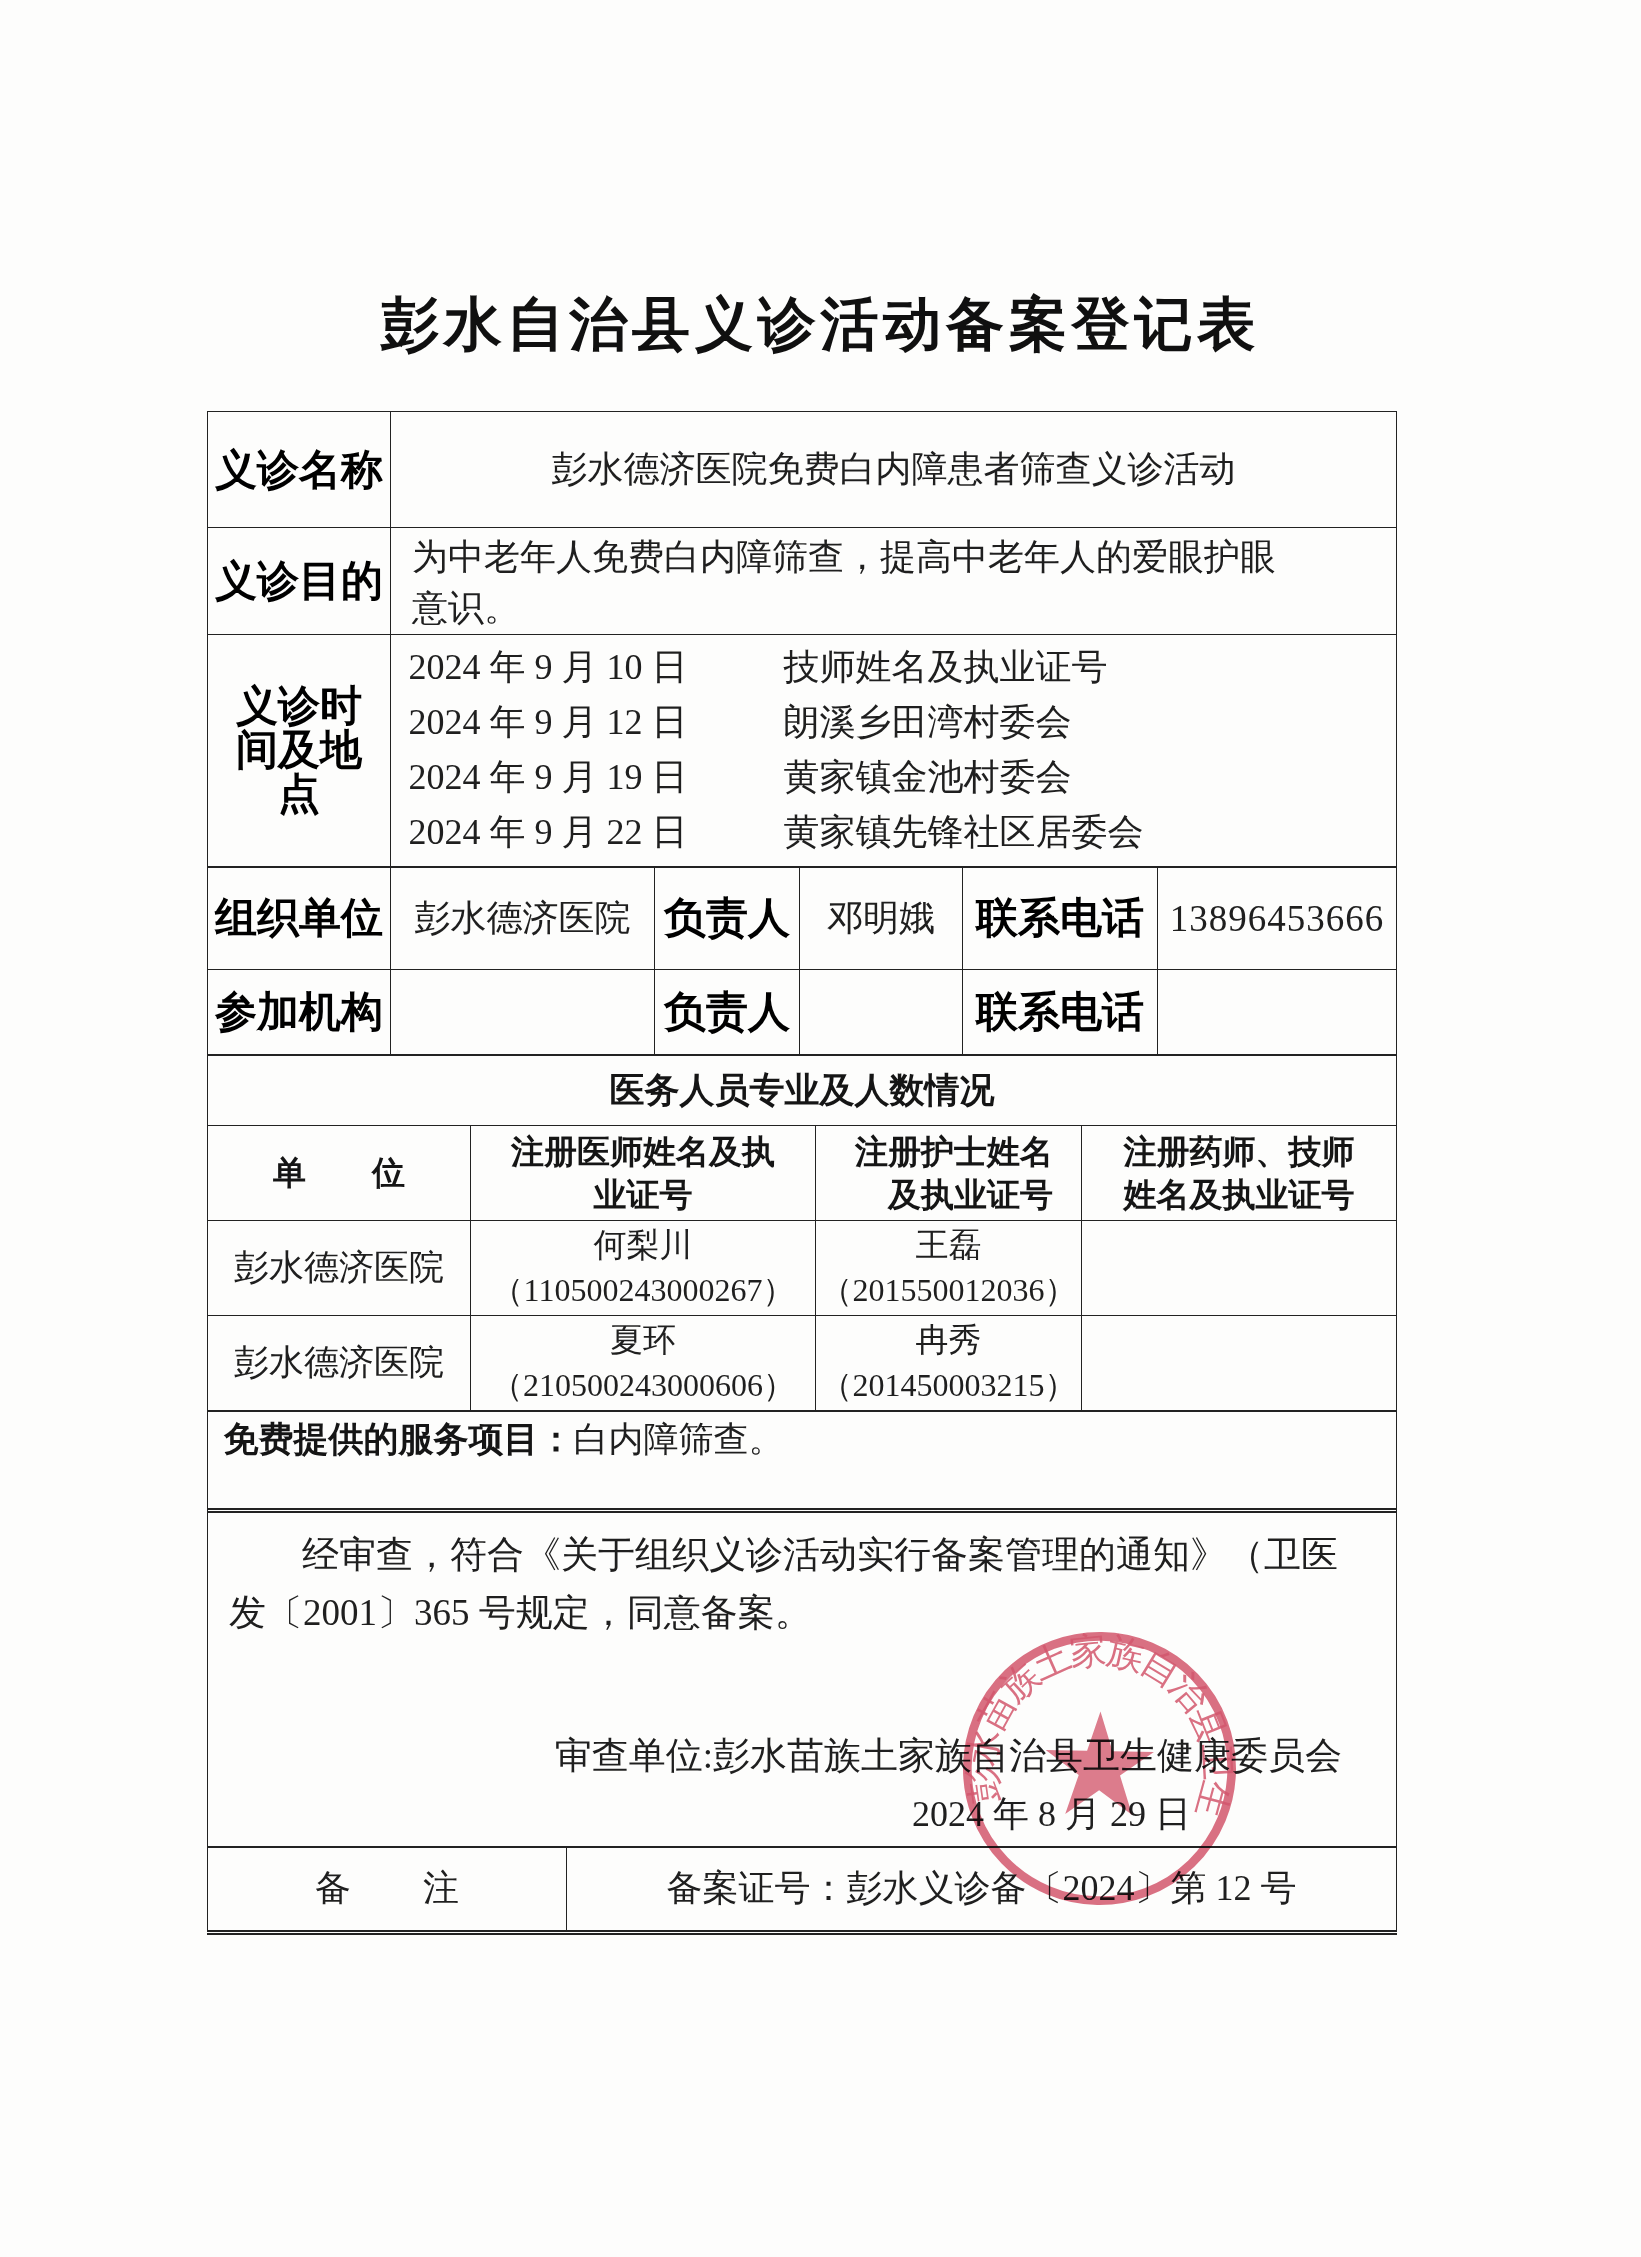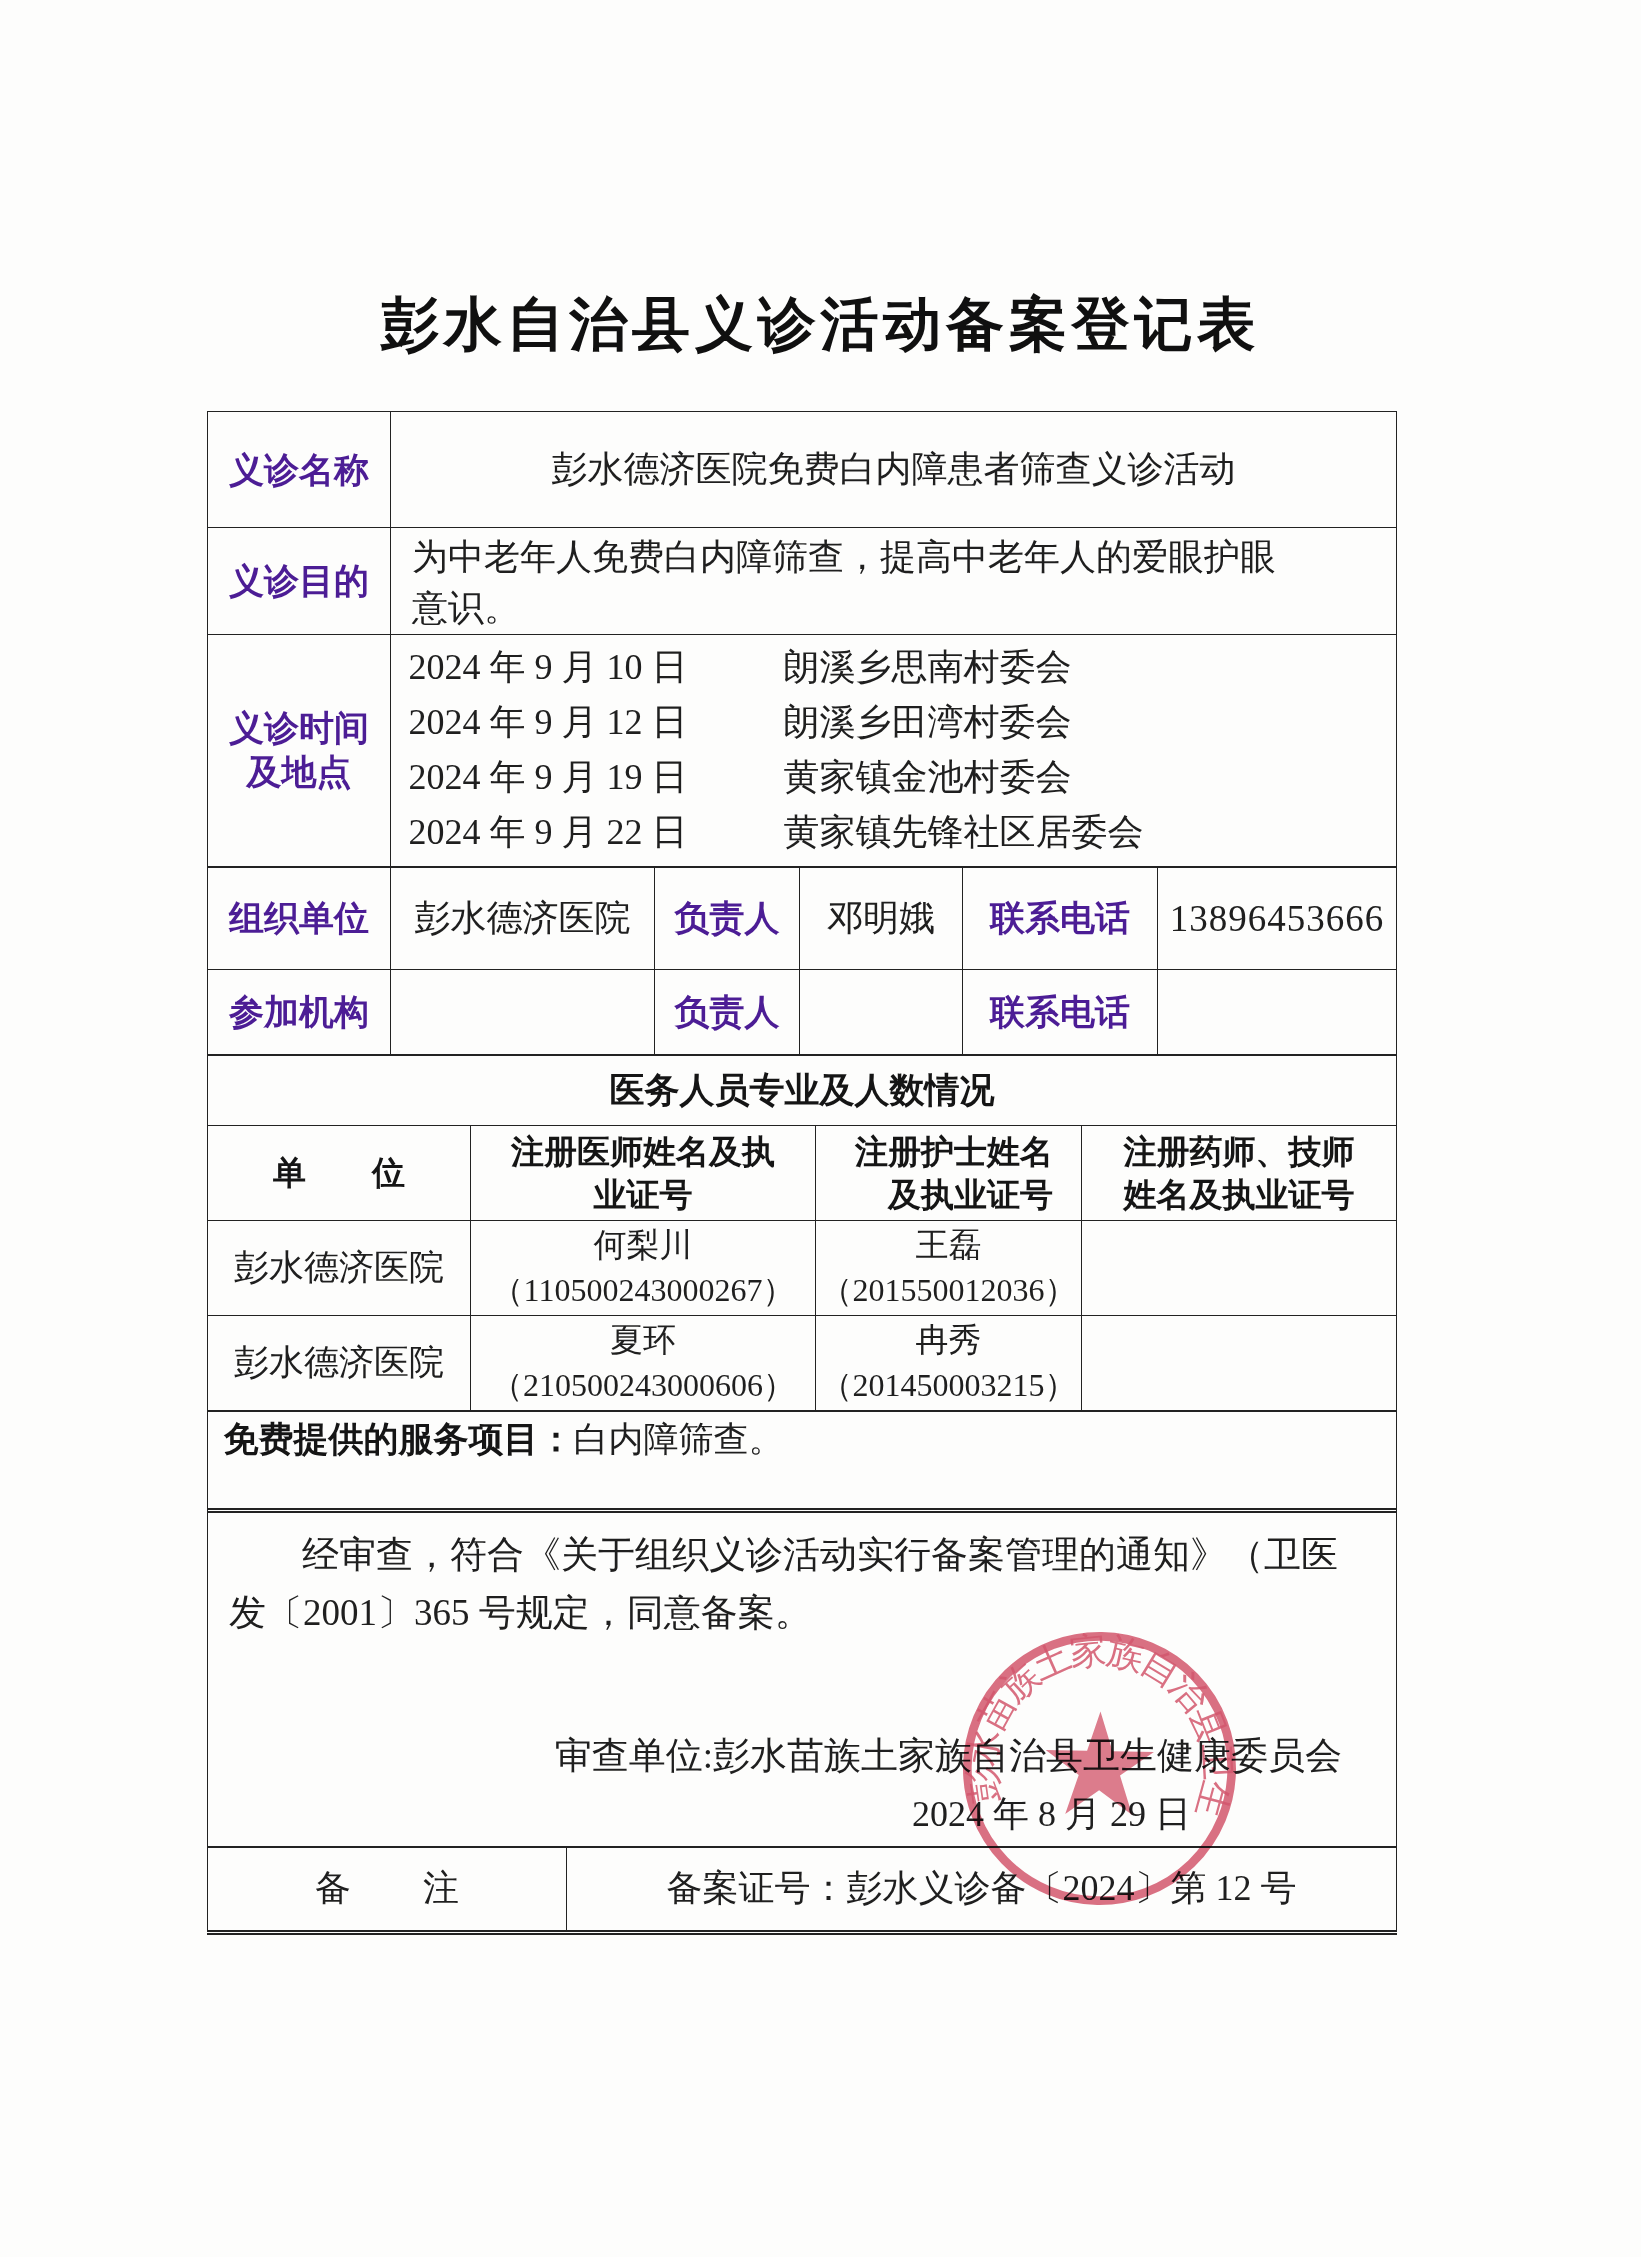--- a/index.html
+++ b/index.html
@@ -28,22 +28,22 @@
   }
   table.sec {
     border-collapse: collapse;
     width: 100%;
     table-layout: fixed;
   }
   .sec td, .sec th { border: 1.9px solid #222; padding: 0; overflow: hidden; }
   th.lbl {
     font-family: "Liberation Sans", sans-serif;
     font-weight: bold;
-    font-size: 35px;
-    color: #4c1d95;
+    font-size: 42px;
+    color: #000000;
     line-height: 44px;
   }
   .serif { font-family: "Liberation Serif", serif; }
 
   
   .name-val { text-align: center; font-size: 36px; }
 
   
   .purpose-val {
     font-size: 36px; line-height: 51px;
@@ -156,21 +156,21 @@
         <div class="purpose-val">为中老年人免费白内障筛查，提高中老年人的爱眼护眼意识。</div>
       </td>
     </tr>
     <tr style="height:232px">
       <th class="lbl">
         <div style="max-width:145px;margin:0 auto;">义诊时间及地点</div>
       </th>
       <td class="serif sched-cell">
         <div class="sched-line">
           <span class="sched-date">2024 年 9 月 10 日</span>
-          <span>朗溪乡思南村委会</span>
+          <span>技师姓名及执业证号</span>
         </div>
         <div class="sched-line">
           <span class="sched-date">2024 年 9 月 12 日</span>
           <span>朗溪乡田湾村委会</span>
         </div>
         <div class="sched-line">
           <span class="sched-date">2024 年 9 月 19 日</span>
           <span>黄家镇金池村委会</span>
         </div>
         <div class="sched-line">

